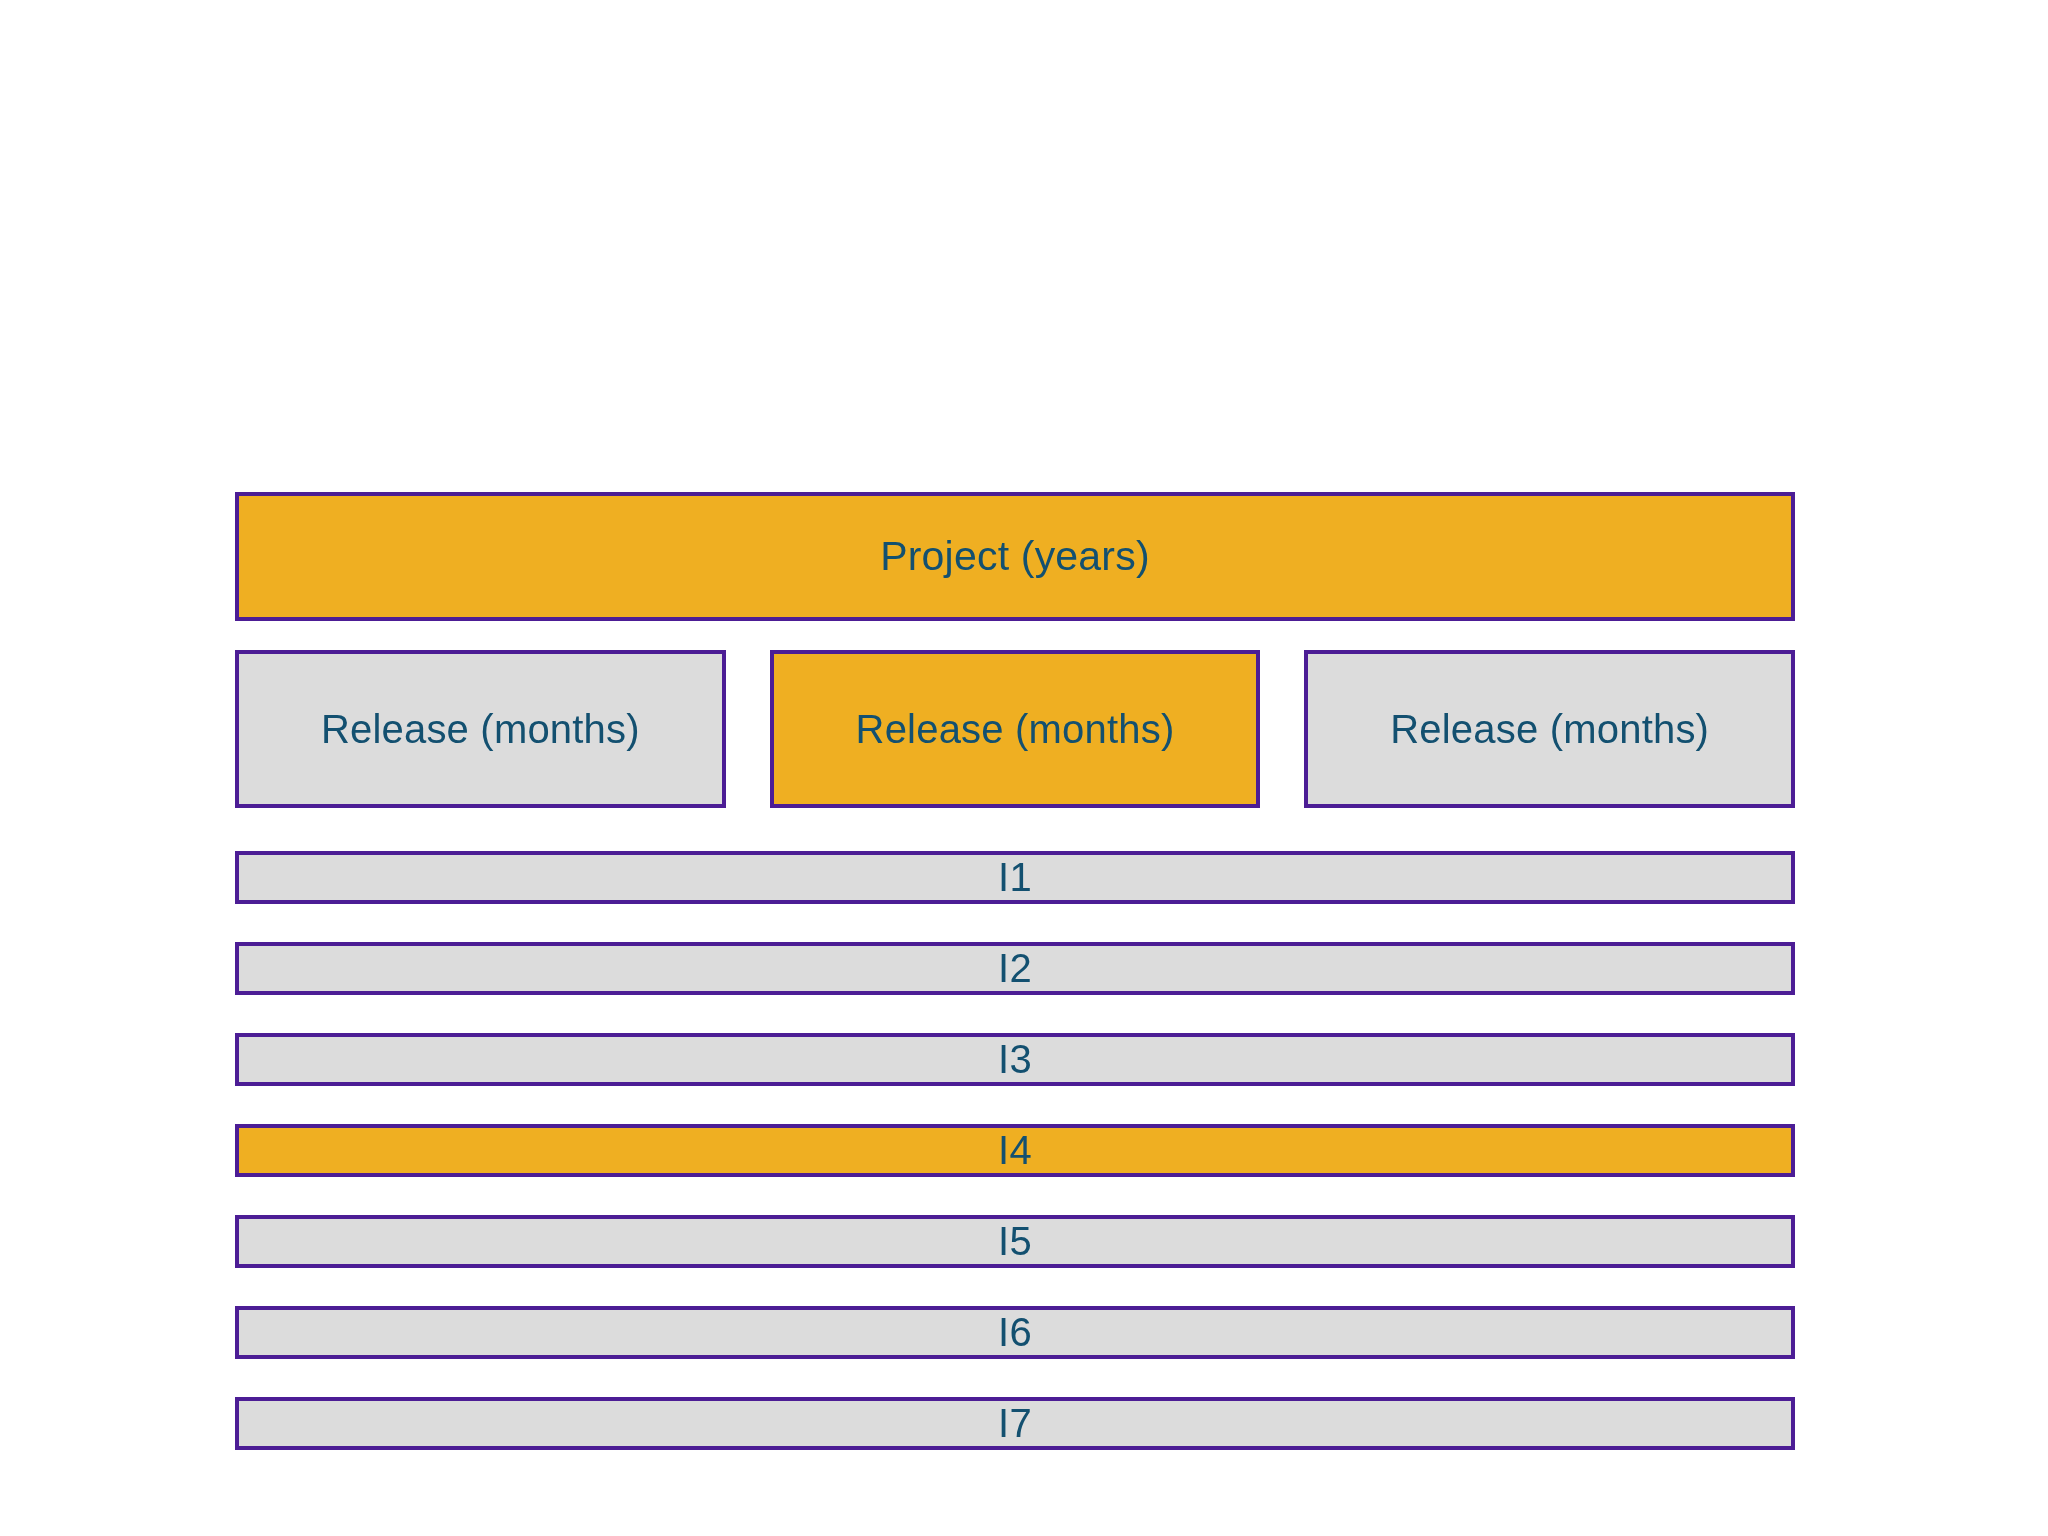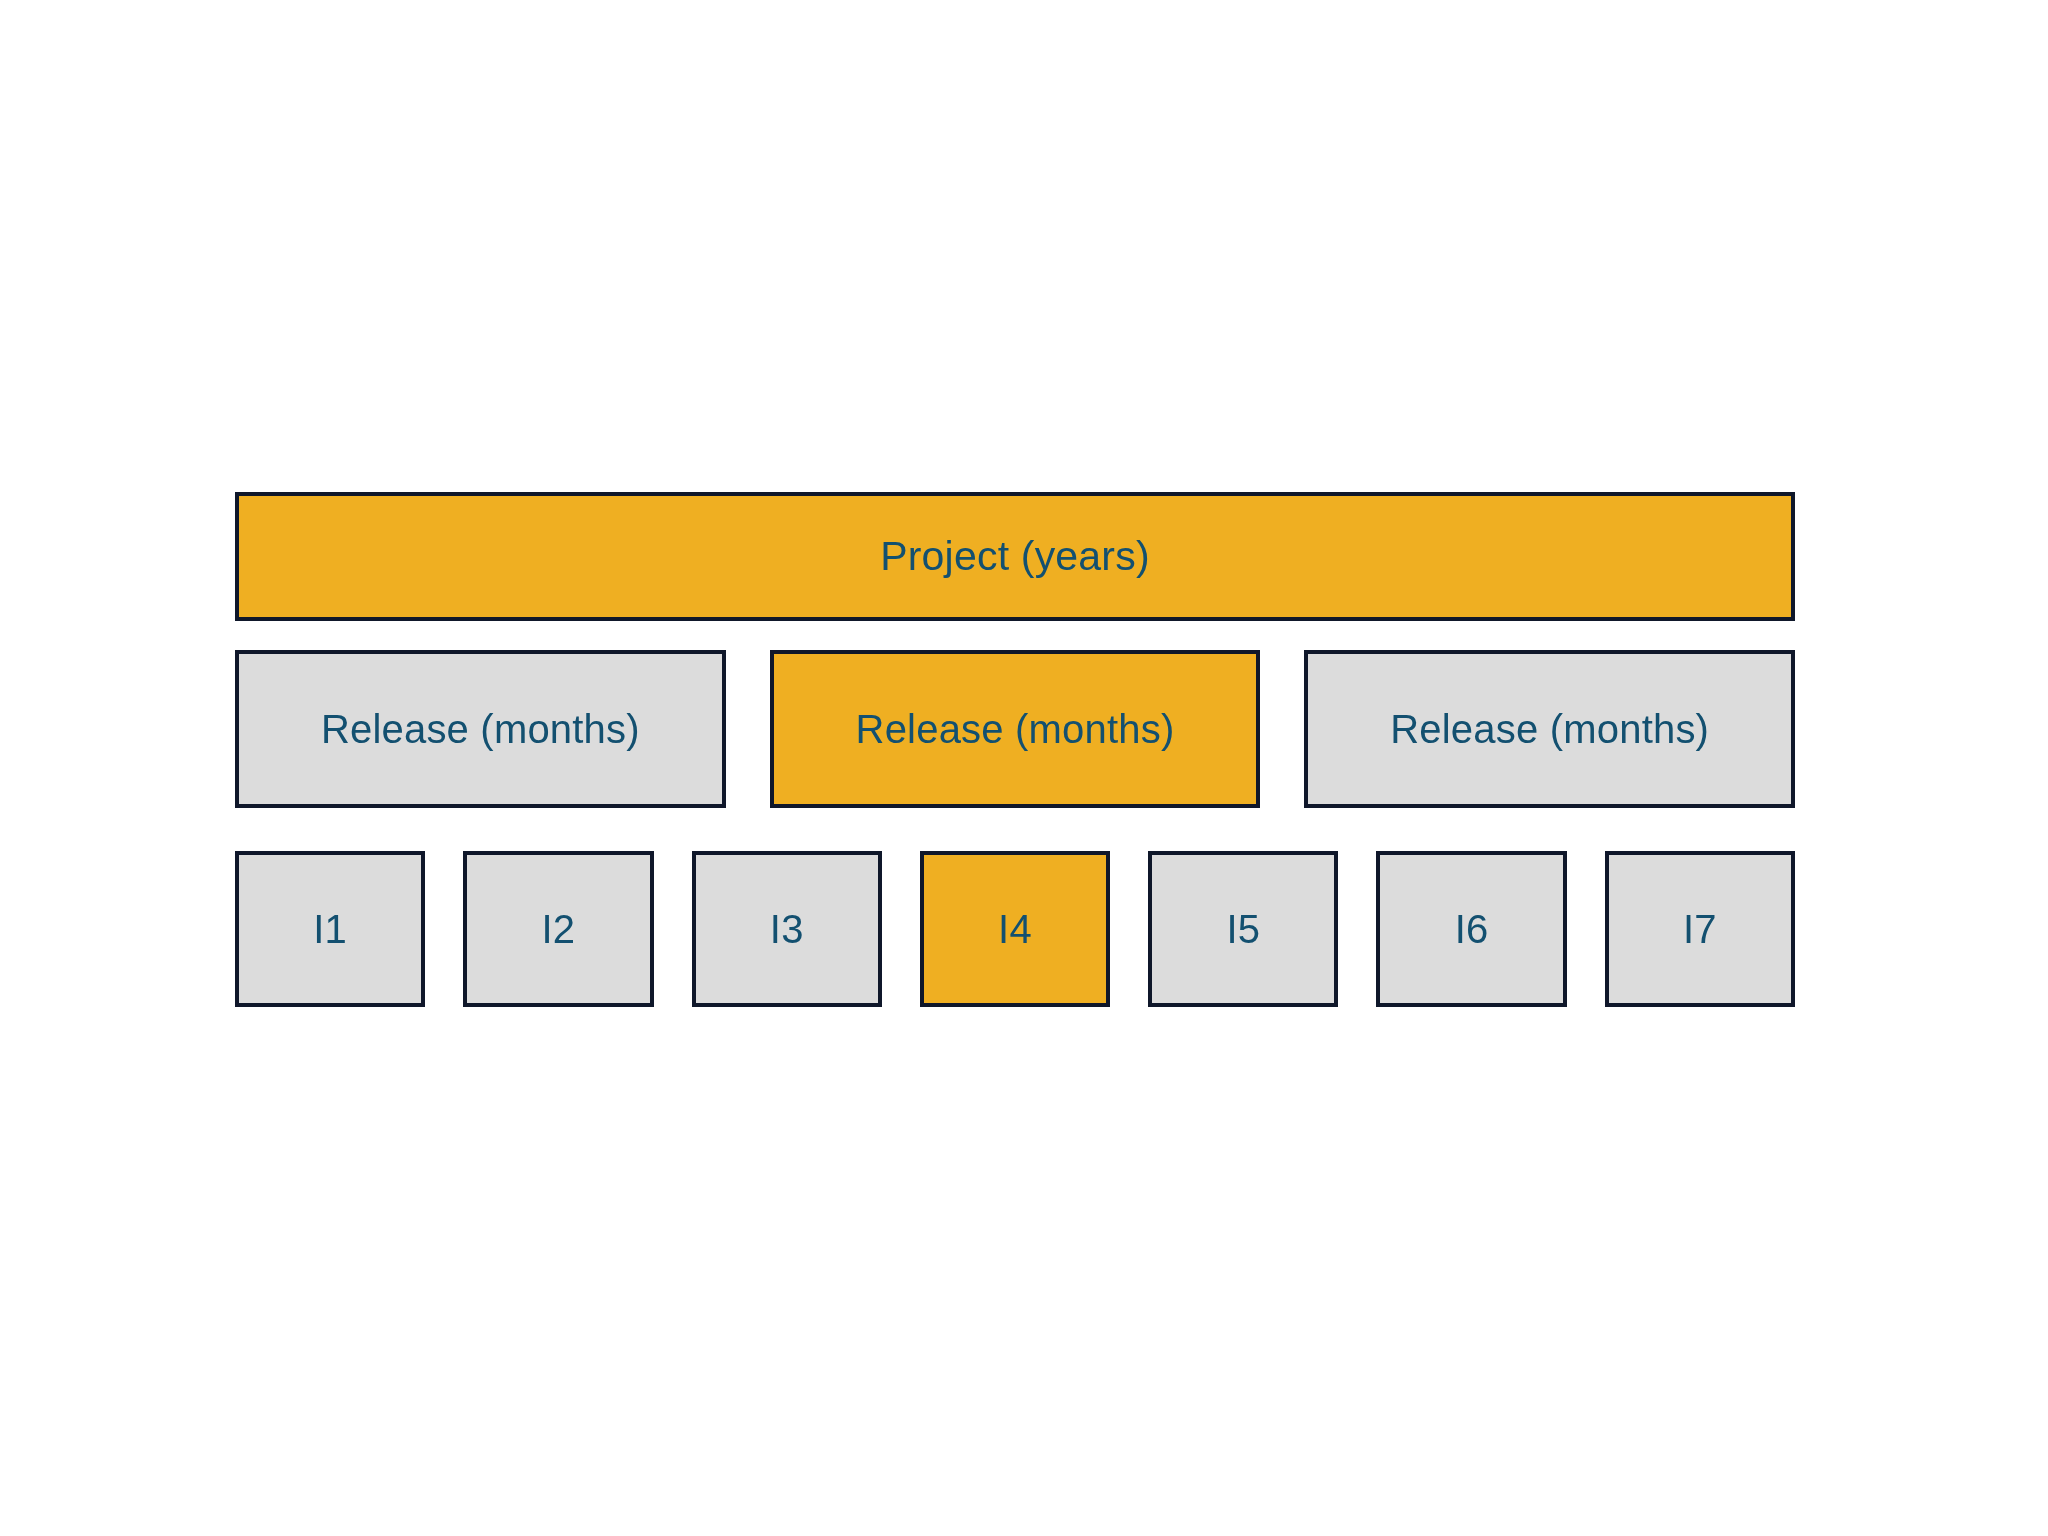--- a/index.html
+++ b/index.html
@@ -19,21 +19,21 @@
     position: absolute;
     left: 235px;
     top: 492px;
     width: 1560px;
     height: 515px;
   }
 
   
   .box {
     box-sizing: border-box;
-    border: 4px solid #0f172a;
+    border: 4px solid #4c1d95;
     display: flex;
     align-items: center;
     justify-content: center;
     color: #135070;
     font-weight: 400;
     letter-spacing: 0.2px;
     user-select: none;
   }
   .fill-gray   { background: #DCDCDC; }
   .fill-accent { background: #EFAF22; }
@@ -70,20 +70,21 @@
 
   
   .iteration-row {
     position: absolute;
     left: 0;
     top: 359px;
     width: 1560px;
     height: 156px;
     display: flex;
     gap: 38px;
+    flex-direction: column;
   }
   .iteration-box {
     flex: 1 1 0;
     height: 100%;
     font-size: 40px;
   }
 </style>
 </head>
 <body>
 

